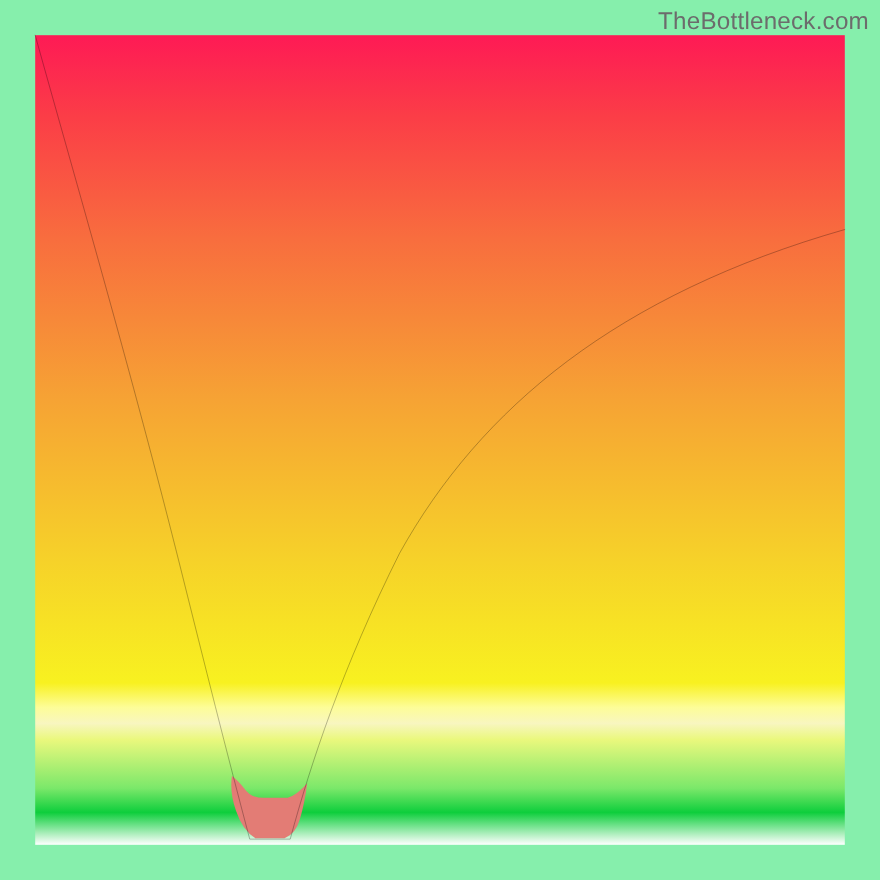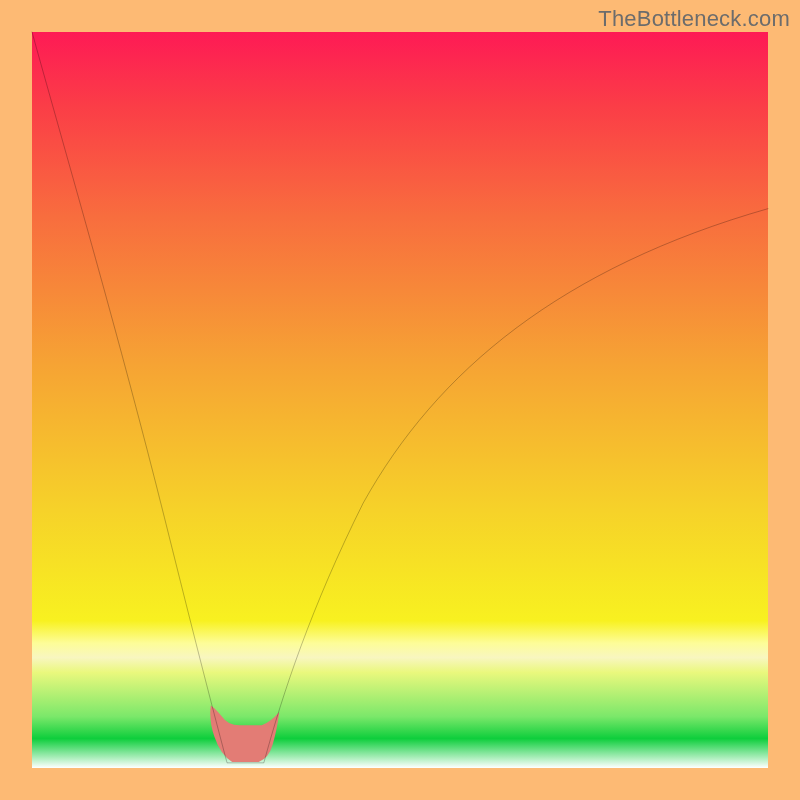--- a/index.html
+++ b/index.html
@@ -8,21 +8,21 @@
     width: 800px;
     height: 800px;
     overflow: hidden;
     background: #000;
     font-family: Arial, Helvetica, sans-serif;
   }
   .stage {
     position: relative;
     width: 800px;
     height: 800px;
-    background: #fdba74;
+    background: #86efac;
   }
   .plot {
     position: absolute;
     left: 32px;
     top: 32px;
     width: 736px;
     height: 736px;
   }
   .gradient {
     position: absolute;

